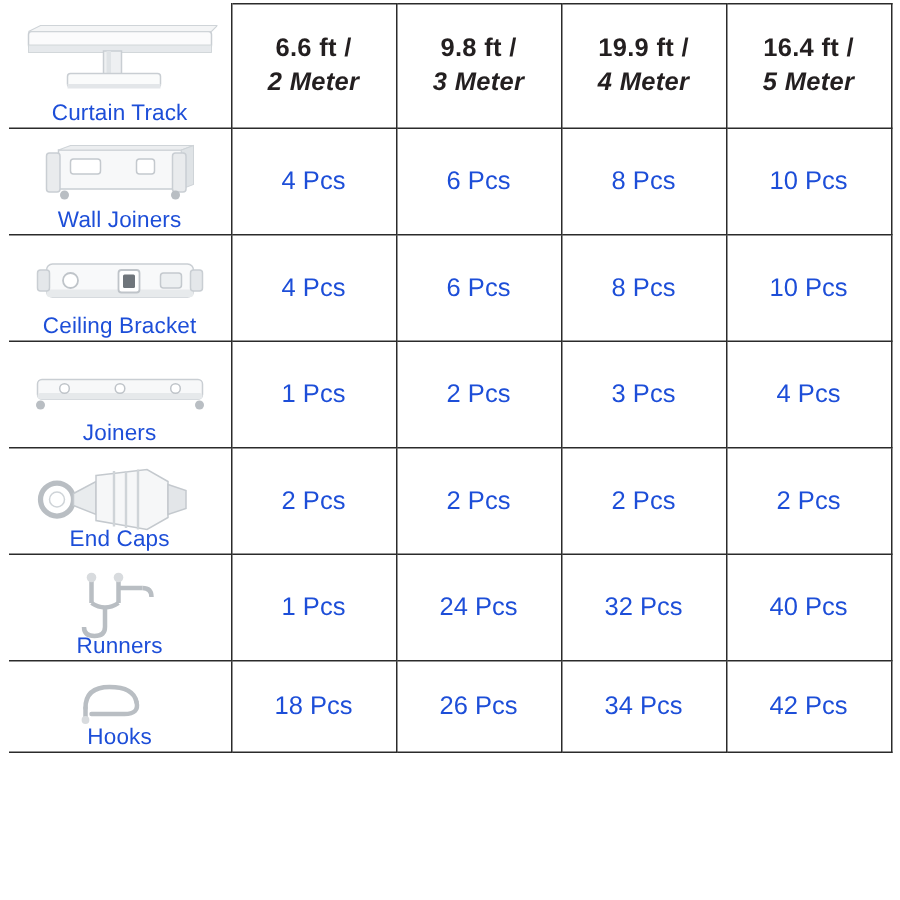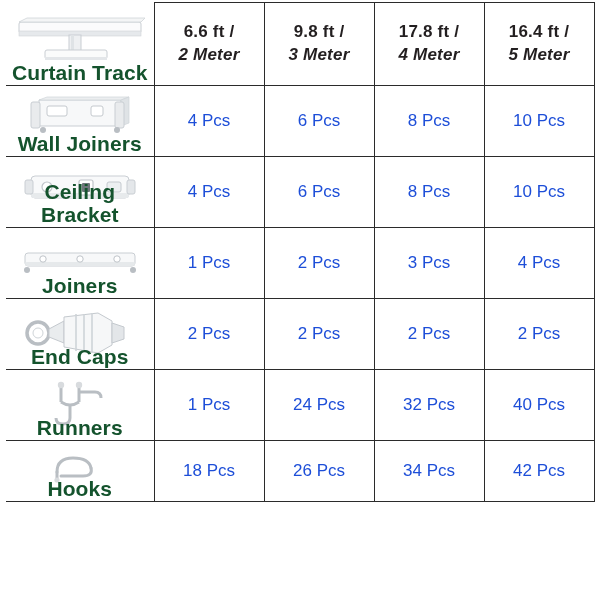--- a/index.html
+++ b/index.html
@@ -69,23 +69,23 @@
     display: flex;
     align-items: center;
     justify-content: center;
   }
   .part-label {
     position: absolute;
     left: 0;
     bottom: 0;
     width: 100%;
     text-align: center;
-    font-size: 21px;
-    font-weight: bold;
-    color: #14532d;
+    font-size: 15px;
+    font-weight: normal;
+    color: #1d4ed8;
     line-height: 1.1;
     padding-bottom: 1px;
     letter-spacing: .1px;
   }
 
   .qty {
     font-size: 17px;
     font-weight: normal;
     color: #1d4ed8;
   }
@@ -150,21 +150,21 @@
         </td>
         <td class="hdr-cell">
           <span>6.6 ft /</span>
           <span class="l2">2 Meter</span>
         </td>
         <td class="hdr-cell">
           <span>9.8 ft /</span>
           <span class="l2">3 Meter</span>
         </td>
         <td class="hdr-cell">
-          <span>17.8 ft /</span>
+          <span>19.9 ft /</span>
           <span class="l2">4 Meter</span>
         </td>
         <td class="hdr-cell">
           <span>16.4 ft /</span>
           <span class="l2">5 Meter</span>
         </td>
       </tr>
 
       <tr class="r-wall">
         <td class="part">

